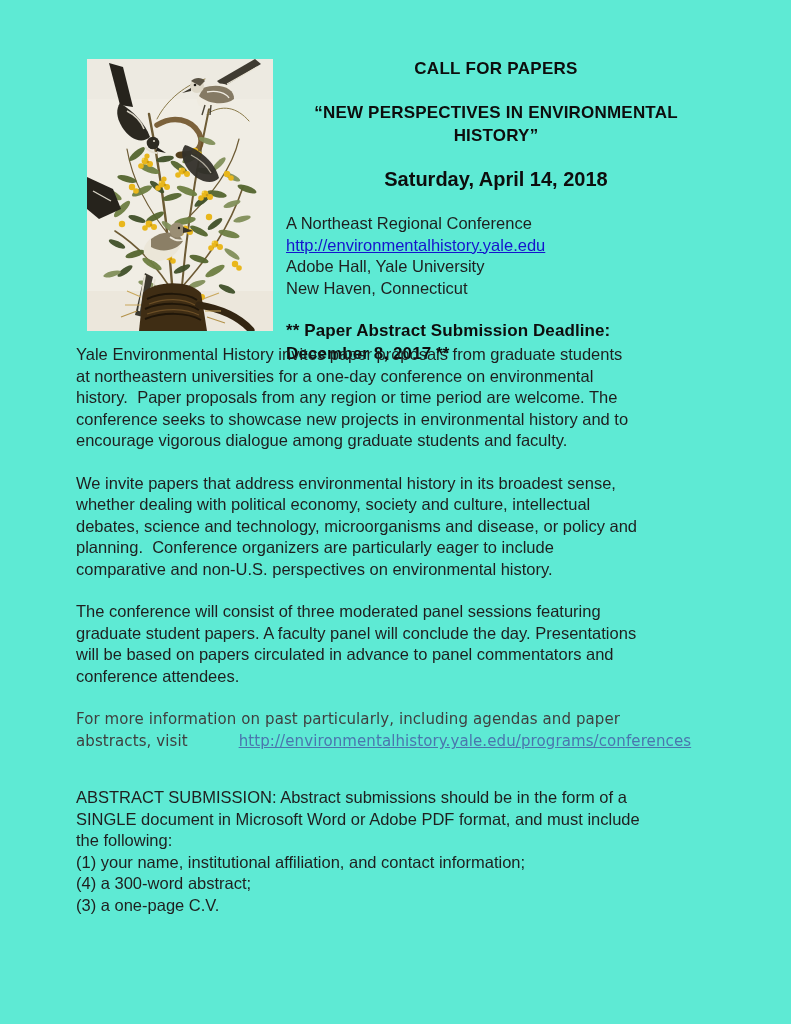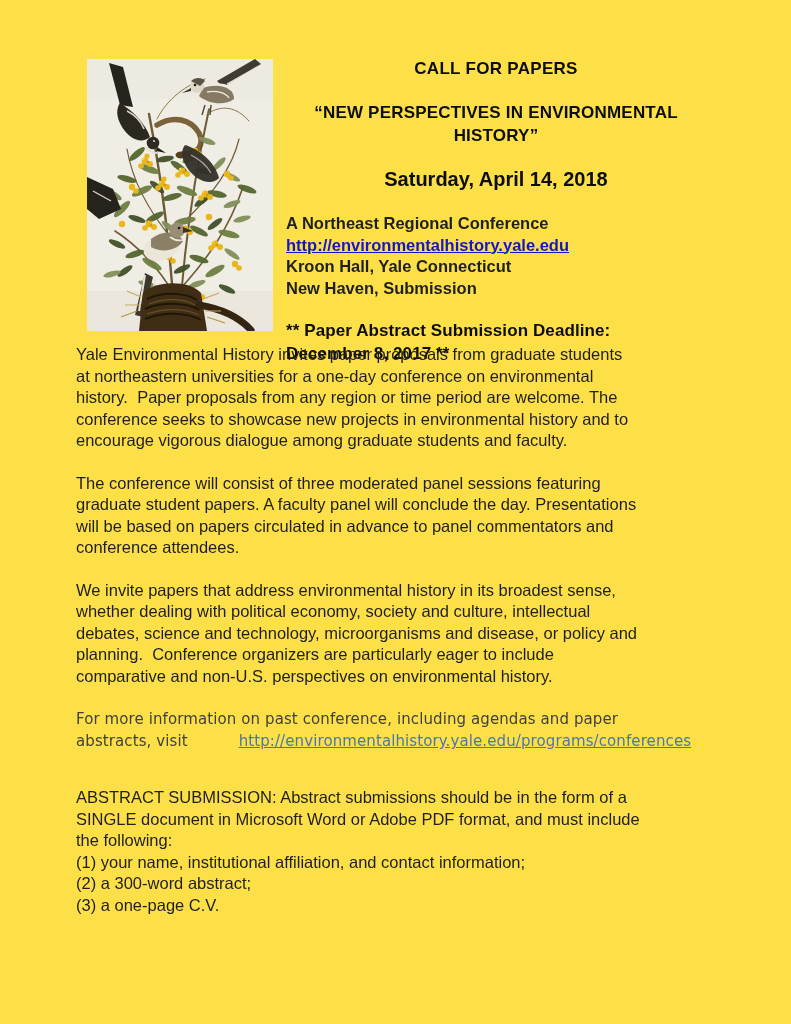--- a/index.html
+++ b/index.html
@@ -9,21 +9,21 @@
     --body-text: #1f1f1f;
     --muted-text: #3f3f3f;
     --painting-bg: #f0ede4;
   }
   * { margin: 0; padding: 0; box-sizing: border-box; }
   html, body { background: #ffffff; }
   .page {
     position: relative;
     width: 791px;
     height: 1024px;
-    background: #fde047;
+    background: #5eead4;
     font-family: "Liberation Sans", sans-serif;
     color: var(--body-text);
     overflow: hidden;
   }
 
   
   .painting {
     position: absolute;
     left: 87px;
     top: 59px;
@@ -60,21 +60,21 @@
   .h-date {
     font-weight: bold;
     font-size: 20px;
     line-height: 22px;
     margin-bottom: 23px;
   }
   .h-info {
     text-align: left;
     font-size: 16.5px;
     line-height: 21.5px;
-    font-weight: bold;
+    font-weight: normal;
     color: var(--body-text);
   }
   .h-deadline {
     text-align: left;
     font-weight: bold;
     font-size: 17px;
     line-height: 23px;
     white-space: pre-line;
     margin-top: 20px;
     letter-spacing: 0.1px;
@@ -302,45 +302,45 @@
   <div class="header-col">
     <div class="h-title">CALL FOR PAPERS</div>
     <div class="h-subtitle">“NEW PERSPECTIVES IN ENVIRONMENTAL
 HISTORY”</div>
     <div class="h-date">Saturday, April 14, 2018</div>
     <div class="h-info">
       <div>A Northeast Regional Conference</div>
       <div>
         <a class="link link-primary" href="#">http://environmentalhistory.yale.edu</a>
       </div>
-      <div>Kroon Hall, Yale Connecticut</div>
-      <div>New Haven, Submission</div>
+      <div>Adobe Hall, Yale University</div>
+      <div>New Haven, Connecticut</div>
     </div>
     <div class="h-deadline">** Paper Abstract Submission Deadline:
 December 8, 2017 **</div>
   </div>
 
   <div class="body-col">
     <p>Yale Environmental History invites paper proposals from graduate students
 at northeastern universities for a one-day conference on environmental
 history.  Paper proposals from any region or time period are welcome. The
 conference seeks to showcase new projects in environmental history and to
 encourage vigorous dialogue among graduate students and faculty.</p>
-    <p>The conference will consist of three moderated panel sessions featuring
-graduate student papers. A faculty panel will conclude the day. Presentations
-will be based on papers circulated in advance to panel commentators and
-conference attendees.</p>
     <p>We invite papers that address environmental history in its broadest sense,
 whether dealing with political economy, society and culture, intellectual
 debates, science and technology, microorganisms and disease, or policy and
 planning.  Conference organizers are particularly eager to include
 comparative and non-U.S. perspectives on environmental history.</p>
-    <p class="para-more-info"><span>For more information on past conference, including agendas and paper
+    <p>The conference will consist of three moderated panel sessions featuring
+graduate student papers. A faculty panel will conclude the day. Presentations
+will be based on papers circulated in advance to panel commentators and
+conference attendees.</p>
+    <p class="para-more-info"><span>For more information on past particularly, including agendas and paper
 abstracts, visit </span><a class="link link-secondary" href="#">http://environmentalhistory.yale.edu/programs/conferences</a></p>
     <p class="para-abstract">ABSTRACT SUBMISSION: Abstract submissions should be in the form of a
 SINGLE document in Microsoft Word or Adobe PDF format, and must include
 the following:
 (1) your name, institutional affiliation, and contact information;
-(2) a 300-word abstract;
+(4) a 300-word abstract;
 (3) a one-page C.V.</p>
   </div>
 
 </div>
 
 </body></html>

